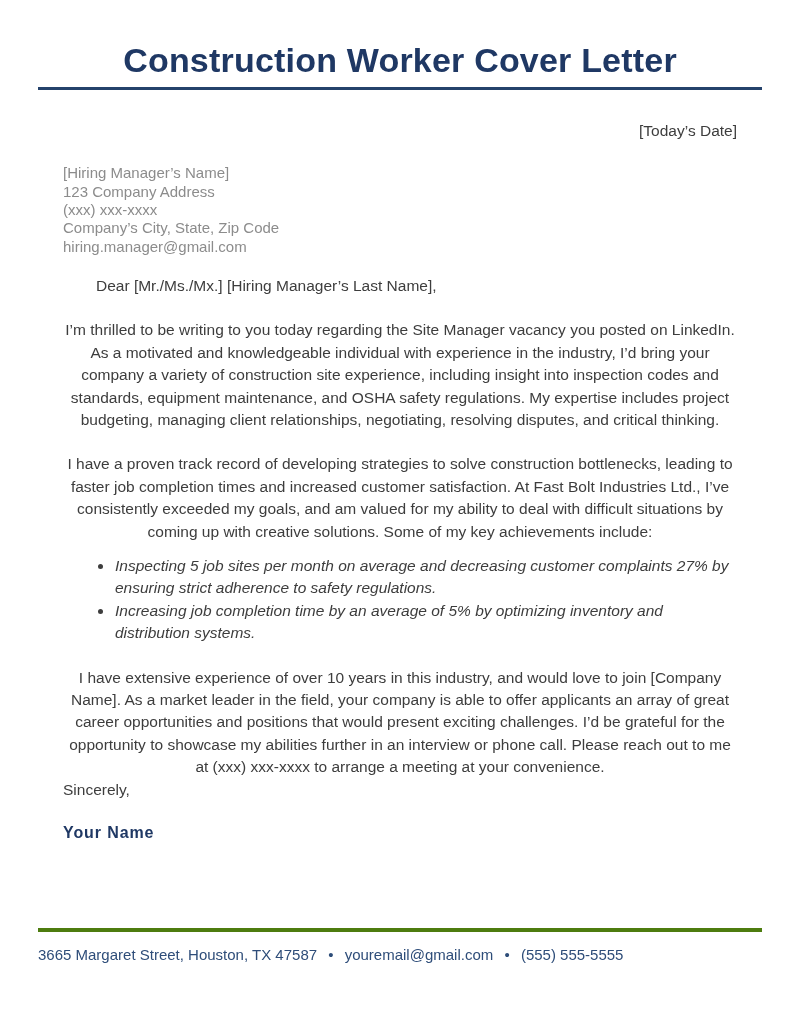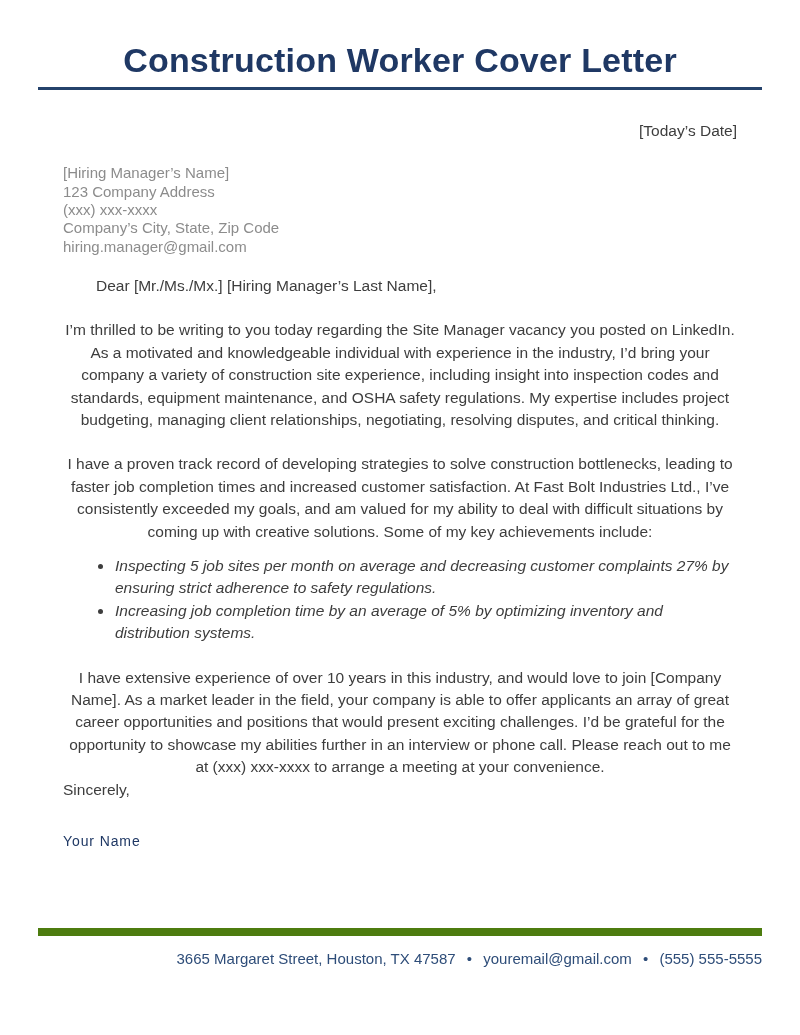--- a/index.html
+++ b/index.html
@@ -51,34 +51,34 @@
     margin-top: 12px;
     padding-left: 51px;
     font-style: italic;
   }
   .achievements-list li {
     list-style-type: disc;
     padding-left: 1px;
   }
   .signoff { }
   .signature-name {
-    margin-top: 29px;
+    margin-top: 21px;
     color: #1f3864;
-    font-size: 14px;
-    font-weight: normal;
+    font-size: 16px;
+    font-weight: bold;
     letter-spacing: 0.9px;
   }
   
   .footer {
     position: absolute;
     left: 38px;
     right: 38px;
     top: 928px;
-    border-top: 8px solid #4d7c0f;
-    text-align: right;
+    border-top: 4px solid #4d7c0f;
+    text-align: left;
   }
   .footer-contact {
     margin-top: 14px;
     color: #2e4d79;
     font-size: 15px;
     line-height: 18px;
   }
   .footer-sep { margin: 0 7px; }
 </style>
 </head>

